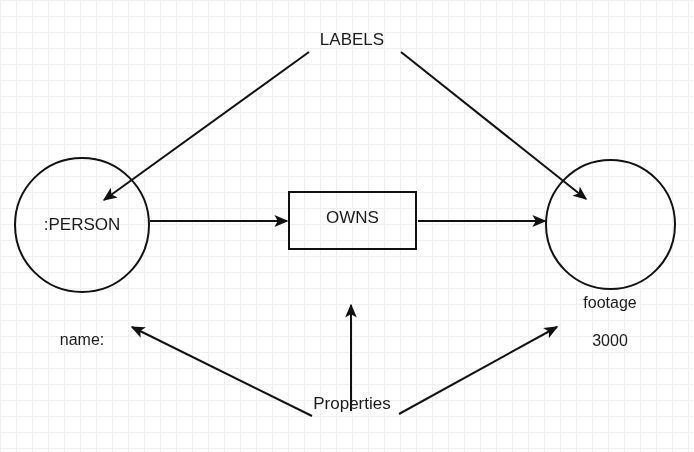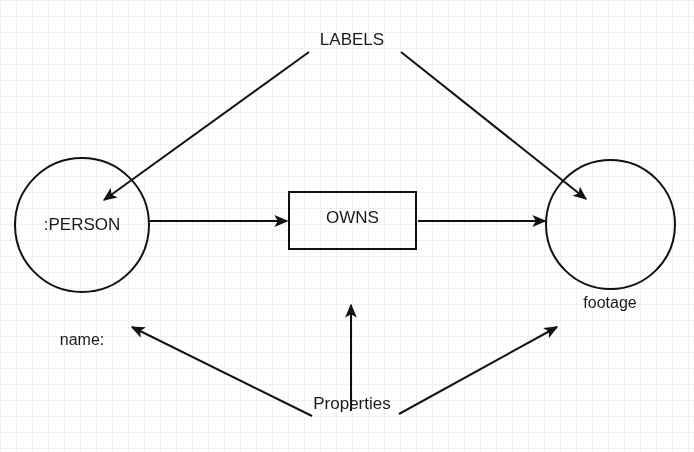--- a/index.html
+++ b/index.html
@@ -103,16 +103,17 @@
 
   <div class="node-rect" style="left:288px; top:191px; width:129px; height:59px;"></div>
   <div class="node-label" style="left:288px; top:191px; width:129px; height:53px;">OWNS</div>
 
   <div class="node-circle" style="left:545px; top:159px; width:131px; height:131px;"></div>
 
   <div class="prop-text" style="left:20px; top:303px; width:124px;margin-top:28px;">name:</div>
 
 
   <div class="prop-text" style="left:548px; top:294px; width:124px;">footage</div>
+  <div class="prop-text" style="left:548px; top:332px; width:124px;">3000</div>
 
   <div class="annot-text" style="left:291px; top:394px; width:122px;">Properties</div>
 
 </div>
 
 </body></html>

